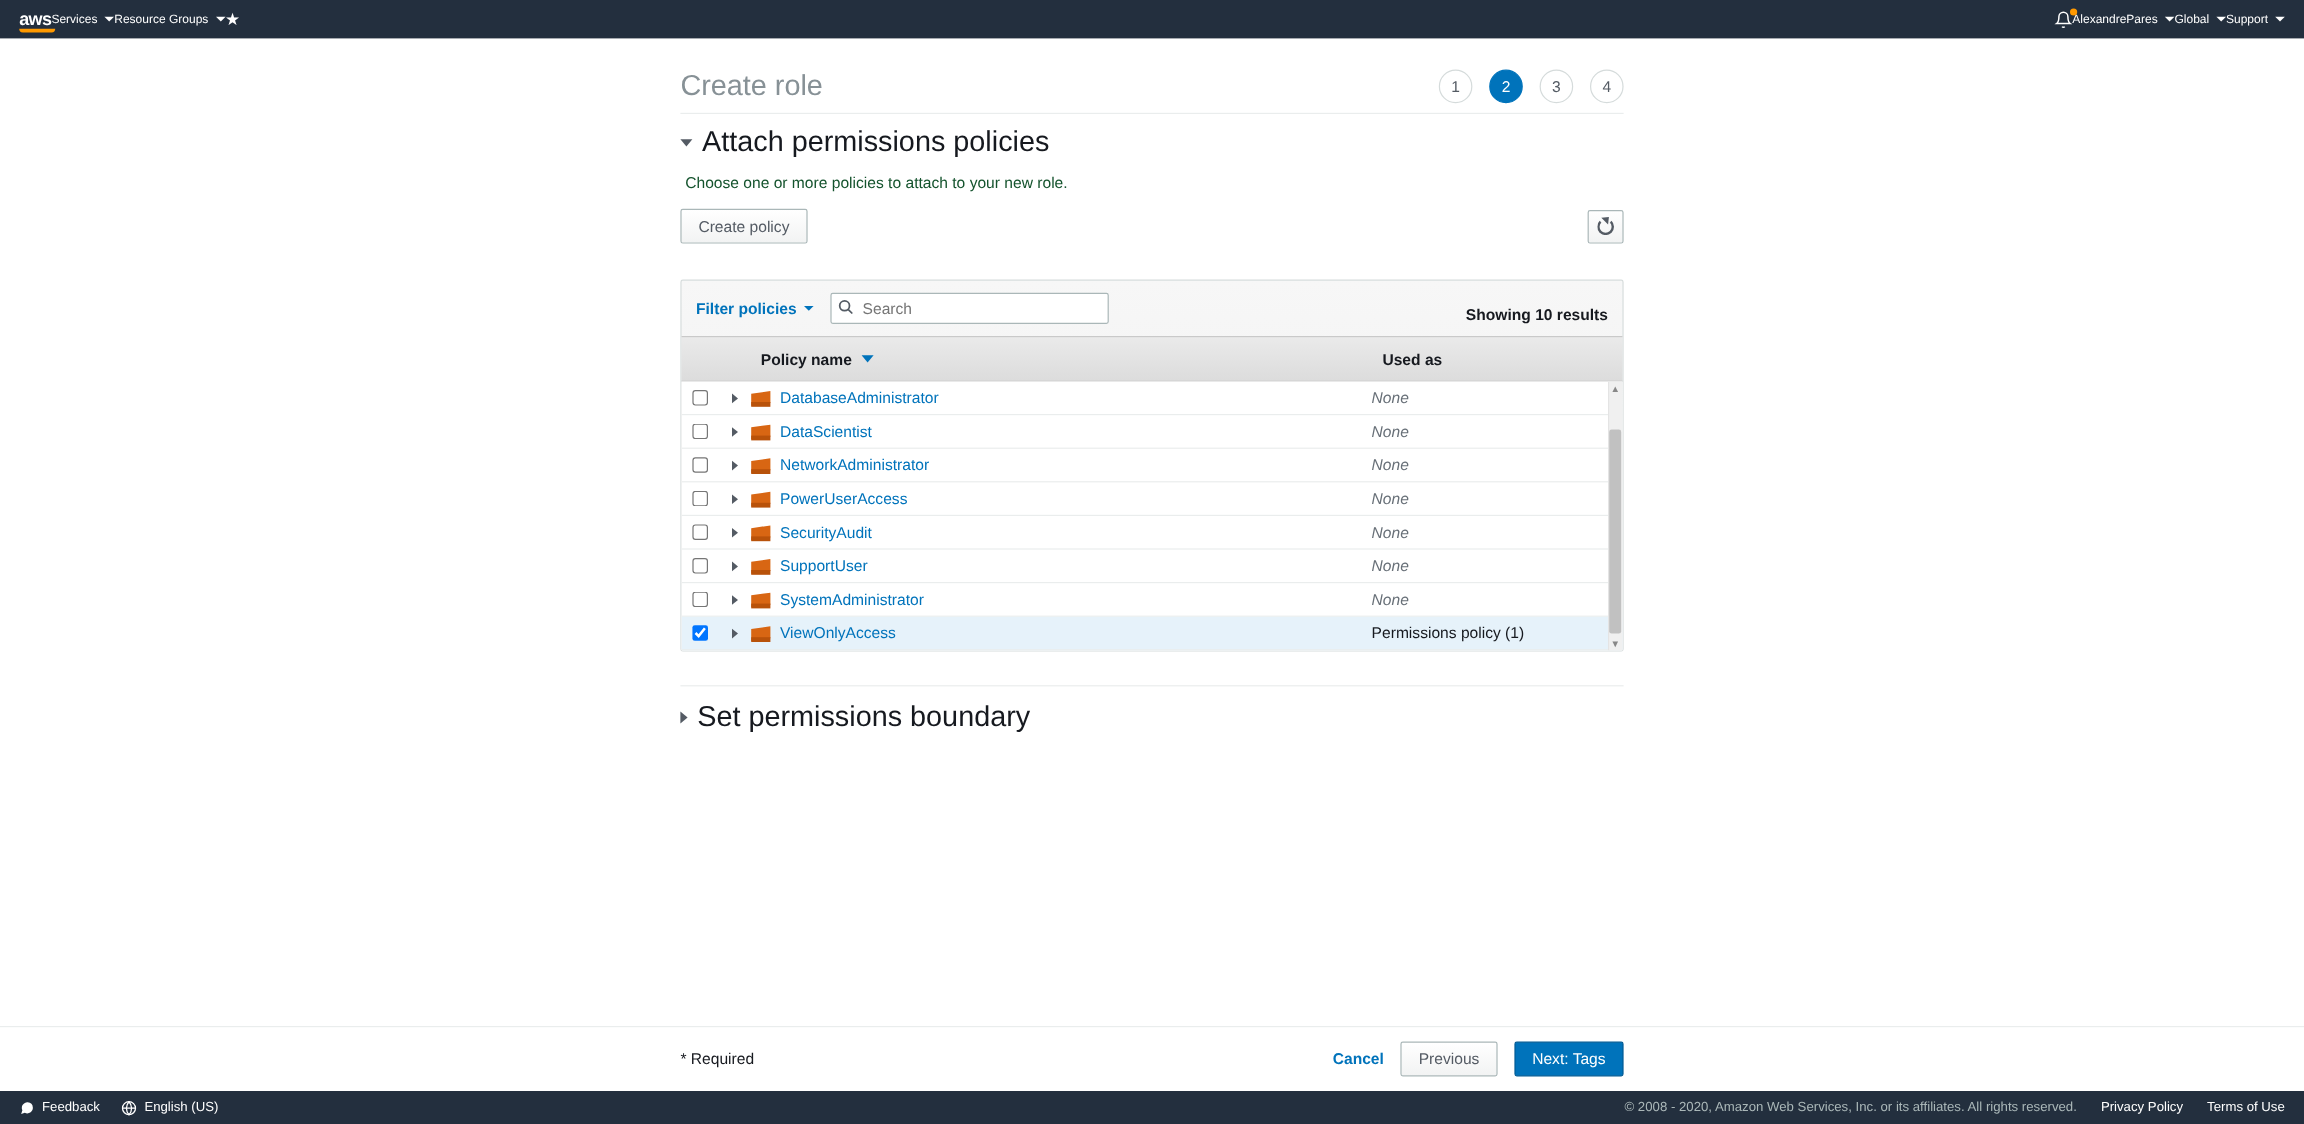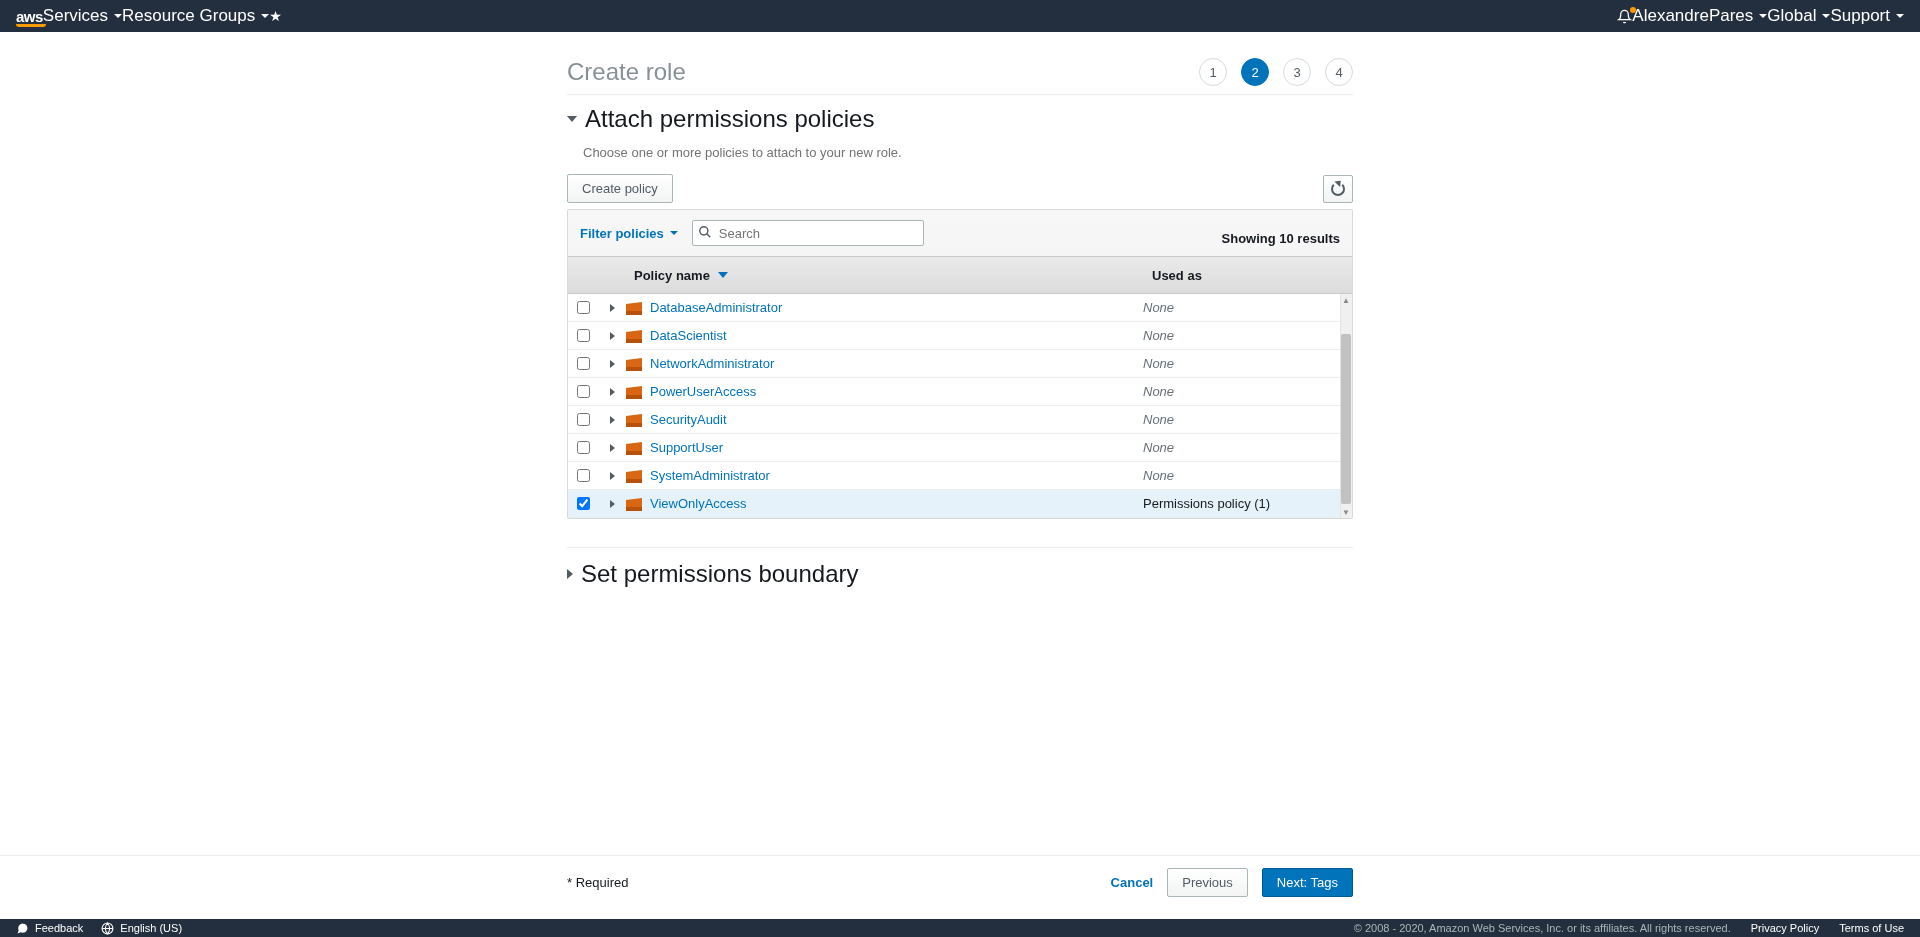--- a/index.html
+++ b/index.html
@@ -3,41 +3,41 @@
 <meta charset="utf-8">
 <style>
 * { margin: 0; padding: 0; box-sizing: border-box; font-family: "Amazon Ember", "Helvetica Neue", Arial, sans-serif; }
 body { background: #fff; color: #16191f; font-size: 13px; }
 
 
 .topnav { background: #232f3e; color: #fff; height: 32px; display: flex; align-items: center; padding: 0 16px; justify-content: space-between; }
 .topnav-left, .topnav-right { display: flex; align-items: center; }
 .aws-logo { font-weight: bold; font-size: 15px; color: #fff; letter-spacing: -0.5px; position: relative; }
 .aws-logo::after { content: ""; display: block; height: 3px; width: 30px; border-radius: 0 0 8px 8px; background: #ff9900; position: absolute; bottom: -2px; left: 0; }
-.nav-item { color: #fff; font-size: 17px; display: flex; align-items: center; gap: 6px; cursor: pointer; }
+.nav-item { color: #fff; font-size: 10px; display: flex; align-items: center; gap: 6px; cursor: pointer; }
 .caret-down { width: 0; height: 0; border-left: 4px solid transparent; border-right: 4px solid transparent; border-top: 4px solid currentColor; }
 .pin-icon { font-size: 14px; }
 .bell-icon { position: relative; }
 .bell-dot { position: absolute; top: -2px; right: -4px; width: 6px; height: 6px; background: #ff9900; border-radius: 50%; }
 
 
 .main { max-width: 786px; margin: 0 auto; padding: 26px 0 120px 0; }
 .page-header { display: flex; justify-content: space-between; align-items: center; margin-bottom: 8px; }
 .page-title { font-size: 24px; font-weight: 400; color: #879196; }
 .wizard-steps { display: flex; gap: 14px; }
 .step { width: 28px; height: 28px; border-radius: 50%; border: 1px solid #d5dbdb; display: flex; align-items: center; justify-content: center; font-size: 13px; color: #545b64; background: #fff; }
 .step.active { background: #0073bb; border-color: #0073bb; color: #fff; }
 
 .section { border-top: 1px solid #eaeded; padding-top: 0; margin-top: 6px; }
 .section-header { display: flex; align-items: center; gap: 8px; padding: 10px 0 6px 0; cursor: pointer; }
 .section-caret { width: 0; height: 0; border-left: 5px solid transparent; border-right: 5px solid transparent; border-top: 6px solid #545b64; }
 .section-title { font-size: 24px; font-weight: 400; color: #16191f; }
-.section-desc { font-size: 13px; color: #737373; margin: 6px 0 14px 16px; }
-
-.toolbar { display: flex; justify-content: space-between; align-items: center; margin-bottom: 6px; }
+.section-desc { font-size: 13px; color: #14532d; margin: 6px 0 14px 4px; }
+
+.toolbar { display: flex; justify-content: space-between; align-items: center; margin-bottom: 30px; }
 .btn { background: linear-gradient(#fff, #f2f3f3); border: 1px solid #aab7b8; border-radius: 2px; padding: 6px 14px; font-size: 13px; color: #545b64; cursor: pointer; }
 .btn-icon { width: 30px; padding: 6px 0; display: flex; align-items: center; justify-content: center; }
 
 .policies-panel { border: 1px solid #d5dbdb; border-radius: 2px; background: linear-gradient(#f7f7f7,#ededed); }
 .panel-header { display: flex; align-items: flex-end; justify-content: space-between; padding: 10px 12px; }
 .panel-left { display: flex; align-items: center; gap: 14px; }
 .filter-link { color: #0073bb; font-size: 13px; display: flex; align-items: center; gap: 6px; cursor: pointer; font-weight: 700; }
 .filter-caret { border-top-color: #0073bb; }
 .search-wrap { position: relative; }
 .search-input { width: 232px; height: 26px; border: 1px solid #aab7b8; border-radius: 2px; padding: 0 8px 0 26px; font-size: 13px; background: #fff; }
@@ -81,21 +81,21 @@
 
 .action-bar { position: fixed; bottom: 28px; left: 0; right: 0; background: #fff; border-top: 1px solid #eaeded; }
 .action-inner { max-width: 786px; margin: 0 auto; display: flex; justify-content: space-between; align-items: center; padding: 12px 0; }
 .required { font-size: 13px; color: #16191f; }
 .required-star { color: #16191f; }
 .actions { display: flex; gap: 14px; align-items: center; }
 .btn-cancel { color: #0073bb; background: none; border: none; font-size: 13px; cursor: pointer; font-weight: 700; }
 .btn-primary { background: #0073bb; border: 1px solid #005a94; color: #fff; }
 
 
-.footer { position: fixed; bottom: 0; left: 0; right: 0; background: #232f3e; color: #fff; height: 18px; display: flex; align-items: center; justify-content: space-between; padding: 0 16px; font-size: 11px; }
+.footer { position: fixed; bottom: 0; left: 0; right: 0; background: #232f3e; color: #fff; height: 28px; display: flex; align-items: center; justify-content: space-between; padding: 0 16px; font-size: 11px; }
 .footer-left { display: flex; gap: 18px; align-items: center; }
 .footer-item { display: flex; align-items: center; gap: 6px; cursor: pointer; }
 .footer-right { display: flex; gap: 20px; align-items: flex-start; margin-left: 16px; }
 .footer-copy { color: #aab7b8; }
 .footer-link { color: #fff; cursor: pointer; }
 
 .refresh-icon { display: inline-block; width: 14px; height: 14px; border: 2px solid #545b64; border-radius: 50%; border-top-color: transparent; position: relative; }
 .refresh-icon::after { content: ""; position: absolute; top: -4px; right: 0px; width: 0; height: 0; border-left: 4px solid transparent; border-right: 4px solid transparent; border-bottom: 5px solid #545b64; transform: rotate(45deg); }
 </style>
 </head>

